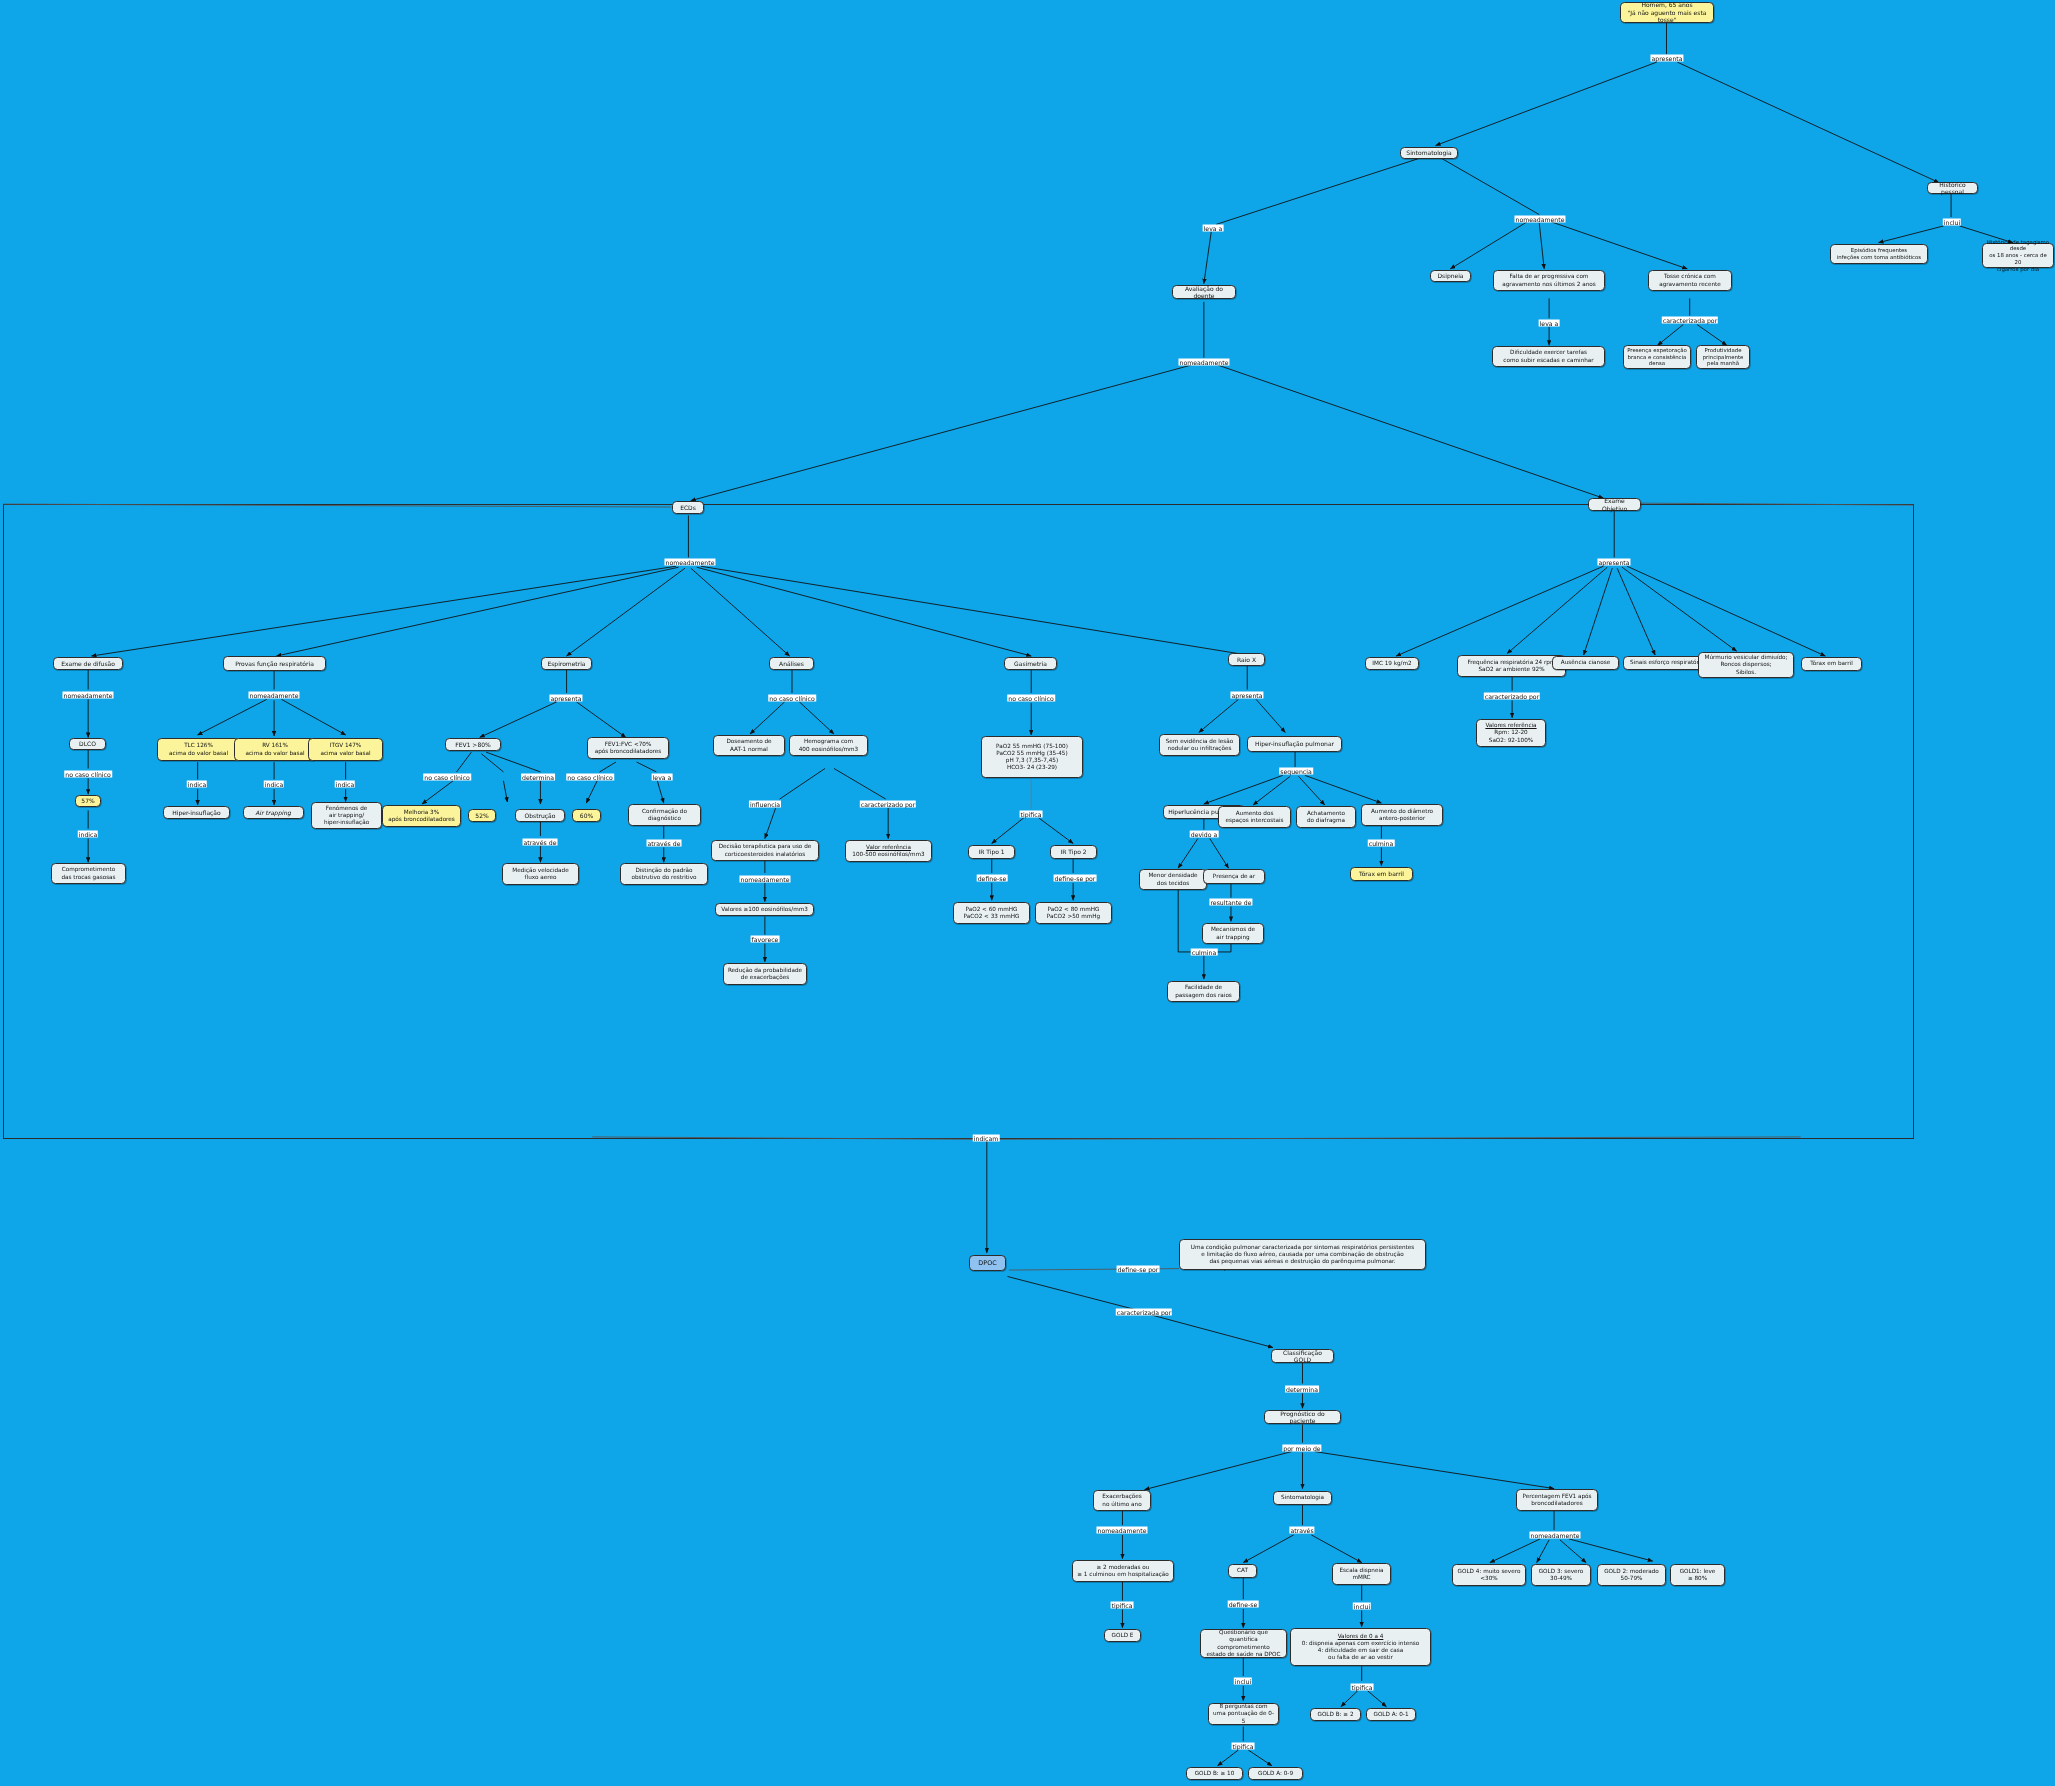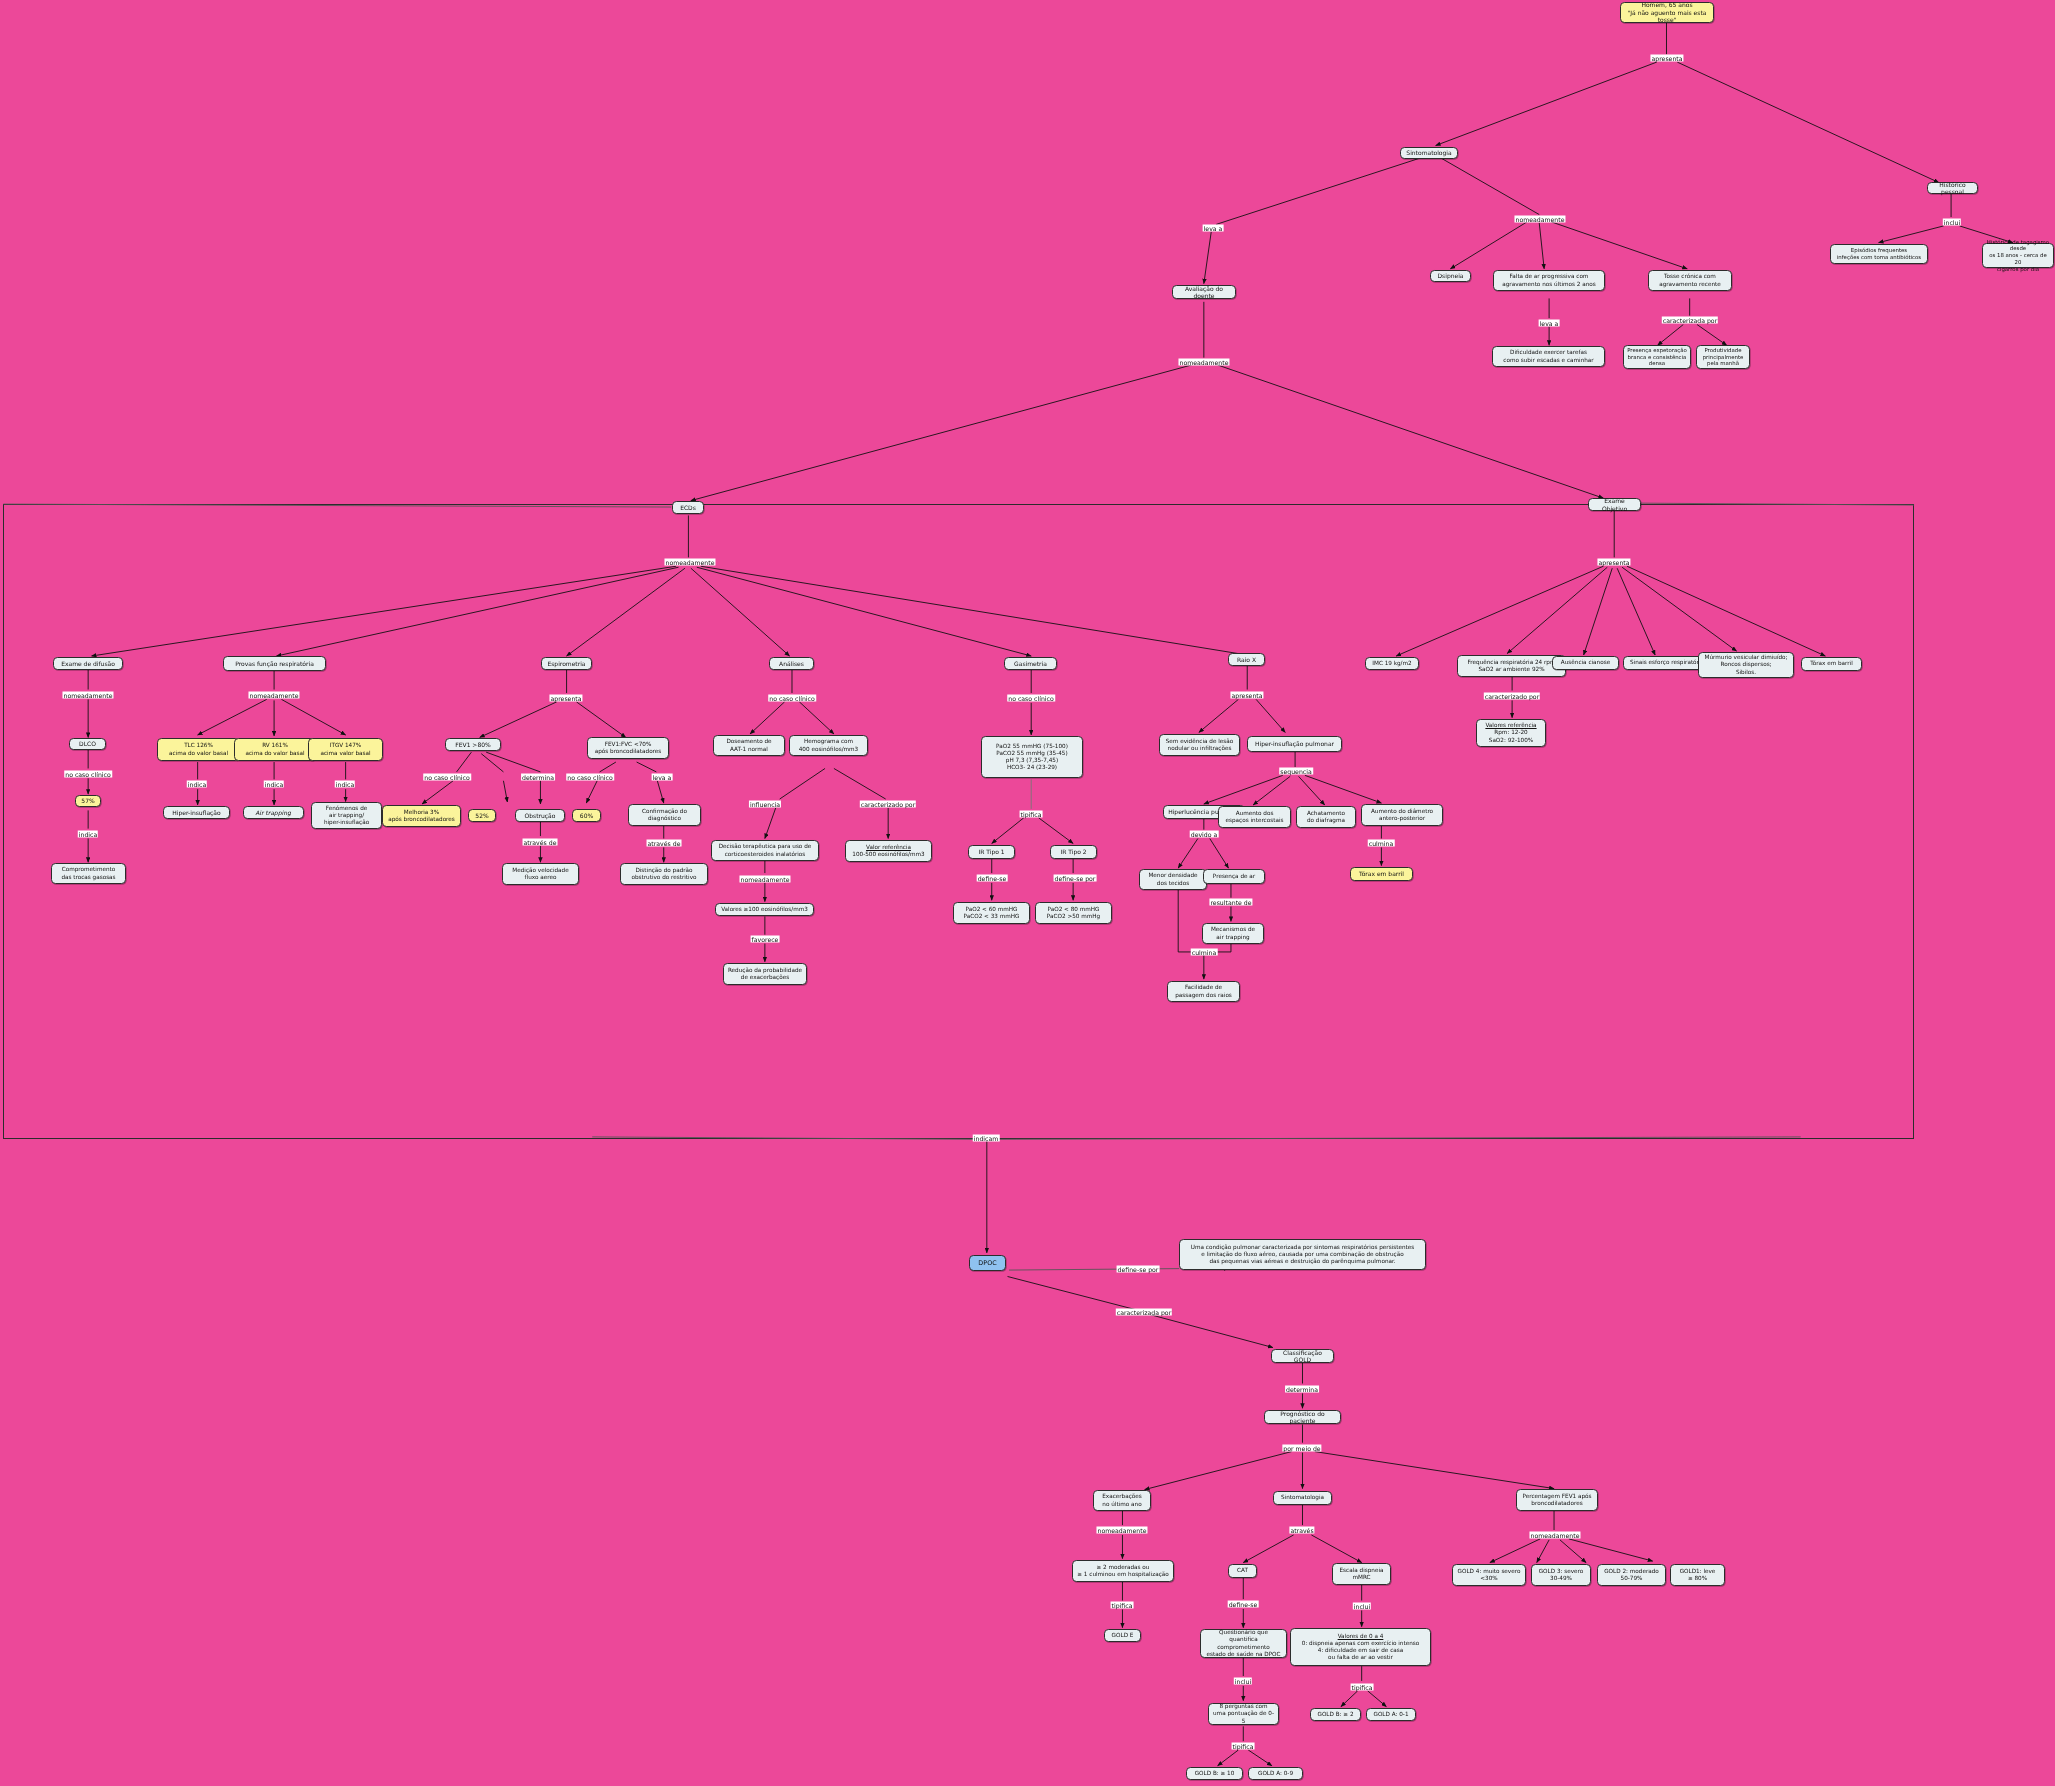--- a/index.html
+++ b/index.html
@@ -1,17 +1,17 @@
 <!DOCTYPE html>
 <html style="font-size:8px"><head>
 <meta charset="utf-8">
 <style>
   html,body{margin:0;padding:0;background:#fff;}
   body{font-family:"DejaVu Sans","Liberation Sans",sans-serif;}
-  #canvas{position:relative;width:2056px;height:1786px;background:#ec4899;overflow:hidden;}
+  #canvas{position:relative;width:2056px;height:1786px;background:#0ea5e9;overflow:hidden;}
   svg#edges{position:absolute;left:0;top:0;width:2056px;height:1786px;pointer-events:none;}
   .node{
     position:absolute;
     box-sizing:border-box;
     background:#e8f0f2;
     border:0.8px solid #2c2c2c;
     border-radius:4.4px;
     display:flex;align-items:center;justify-content:center;
     text-align:center;
     color:#111;

